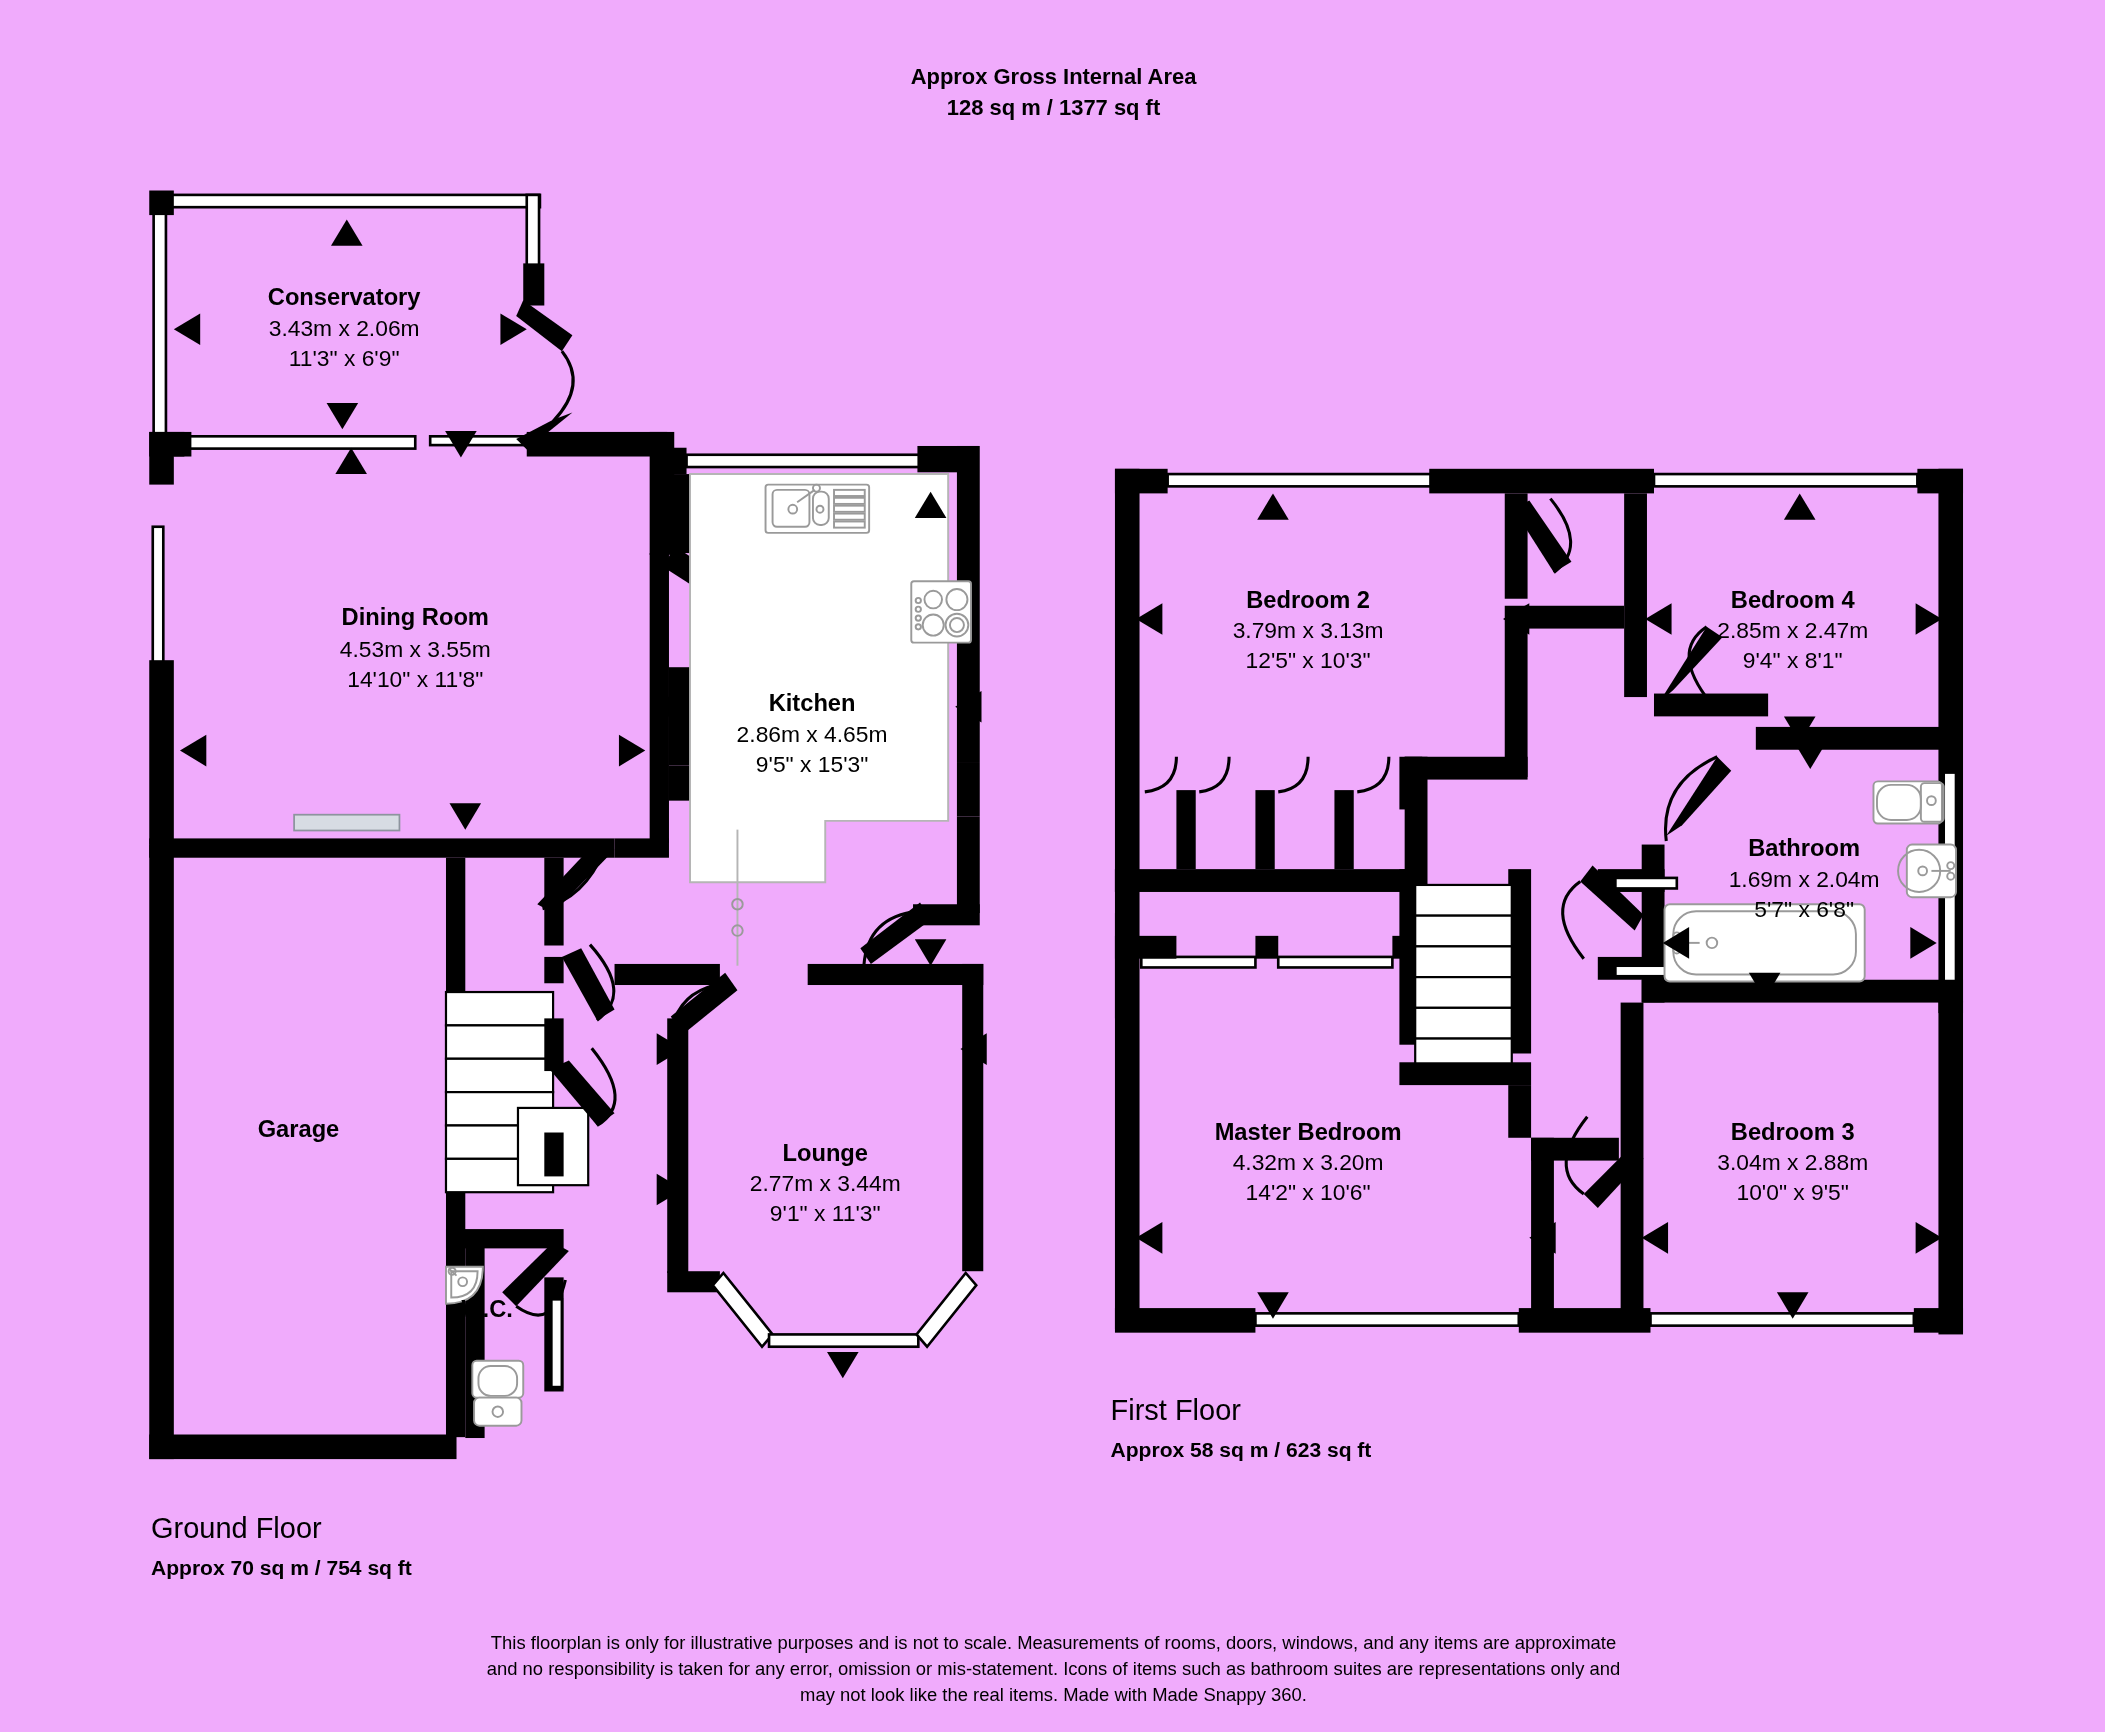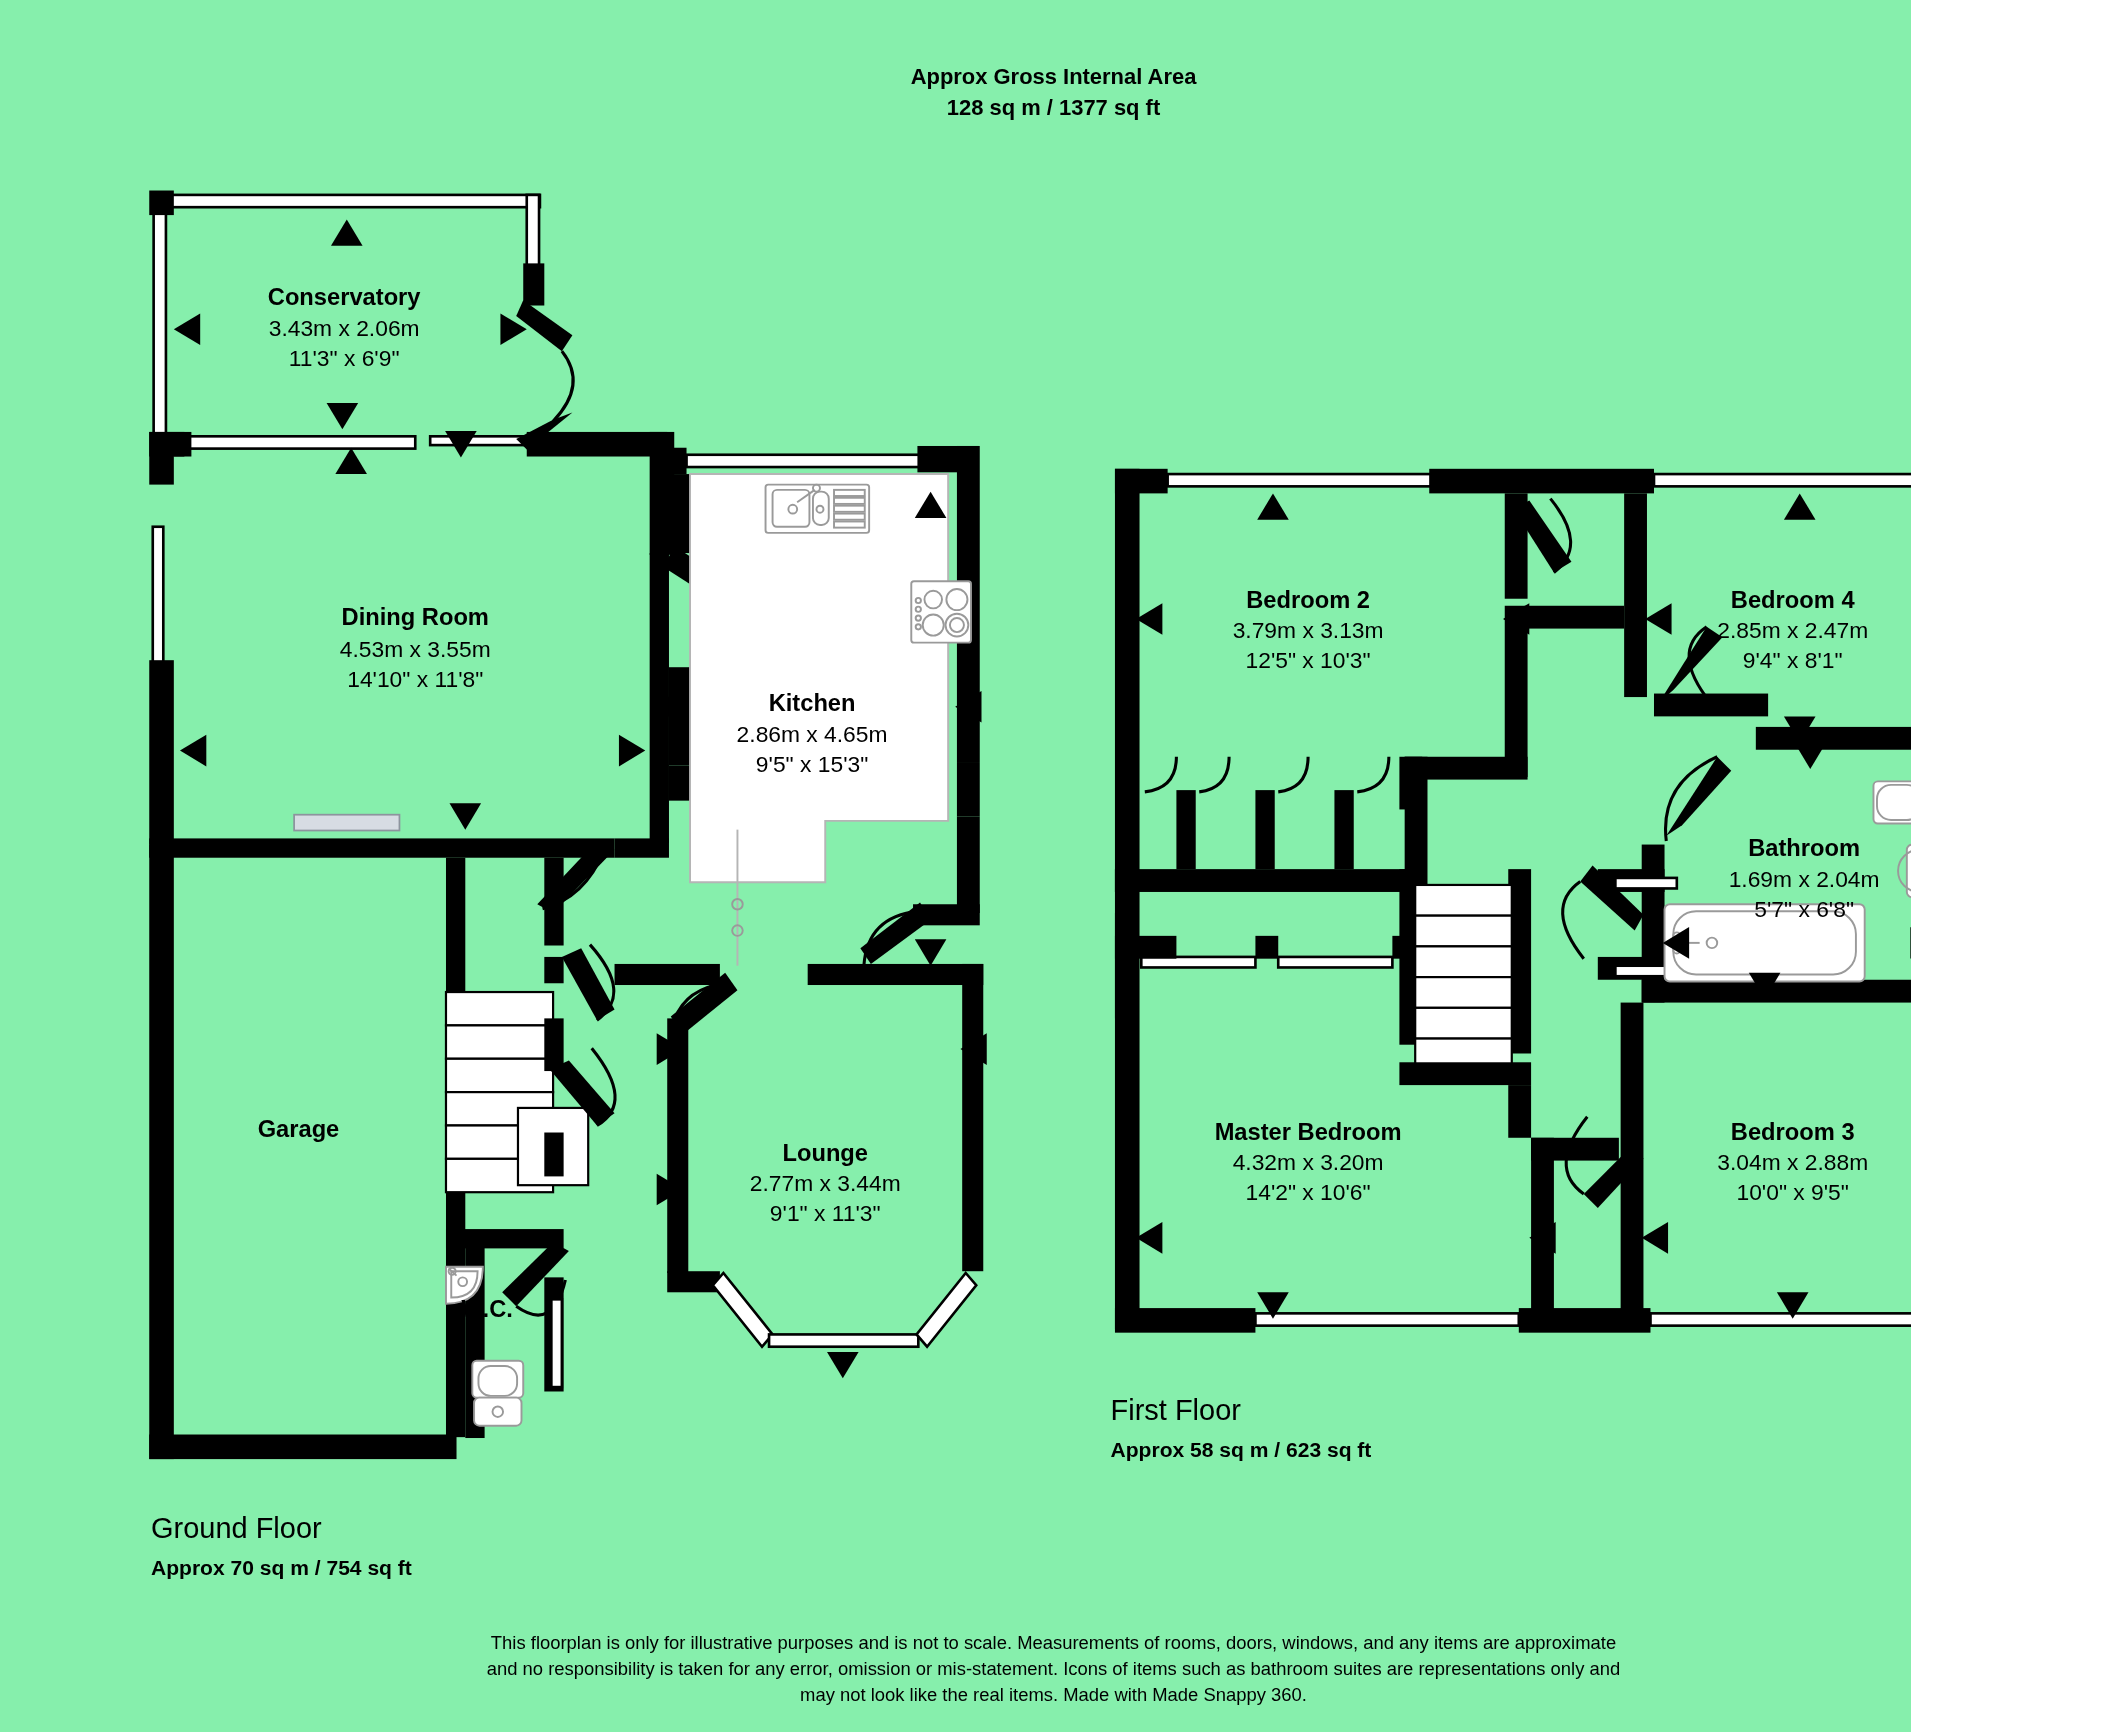--- a/index.html
+++ b/index.html
@@ -7,23 +7,23 @@
     margin: 0;
     padding: 0;
     background: #ffffff;
   }
   body {
     font-family: "Liberation Sans", sans-serif;
     color: #000000;
   }
   #page {
     position: relative;
-    width: 1911px;
+    width: 2105px;
     height: 1733px;
-    background: #86efac;
+    background: #f0abfc;
     overflow: hidden;
   }
   svg.plan {
     position: absolute;
     left: 0;
     top: 0;
     width: 2107px;
     height: 1733px;
   }
   

